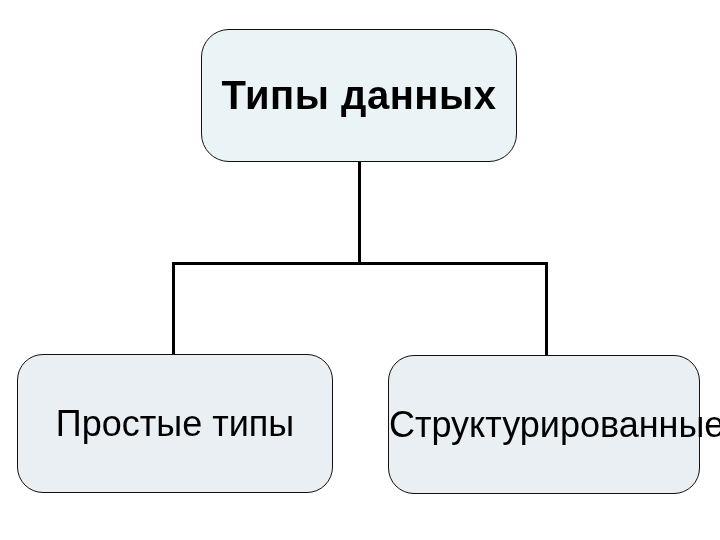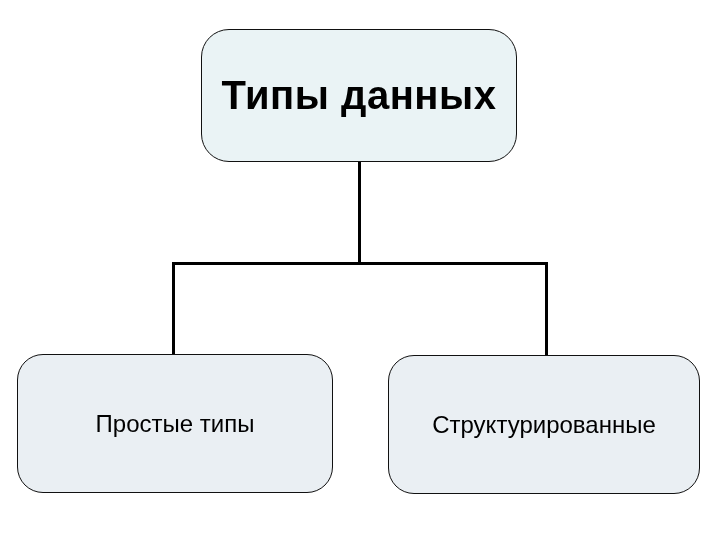--- a/index.html
+++ b/index.html
@@ -32,21 +32,21 @@
     height: 133px;
     border-radius: 28px;
     background: #eaf3f5;
     font-size: 40px;
     font-weight: bold;
     letter-spacing: 0.5px;
   }
   .child-node {
     border-radius: 26px;
     background: #eaeff3;
-    font-size: 24px;
+    font-size: 36px;
     line-height: 43px;
     font-weight: normal;
   }
   .left-node {
     left: 17px;
     top: 354px;
     width: 316px;
     height: 139px;
   }
   .right-node {

